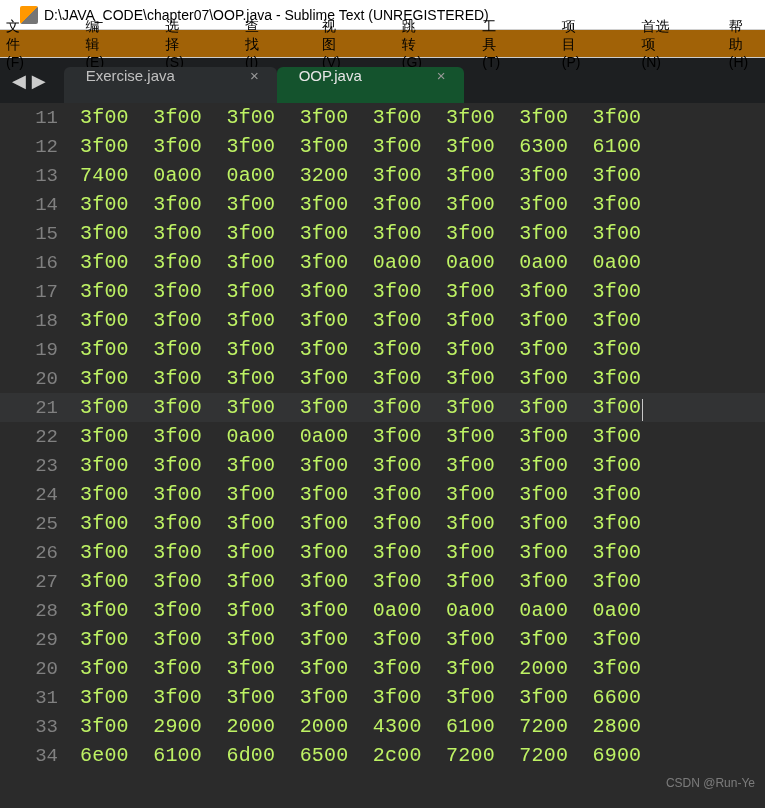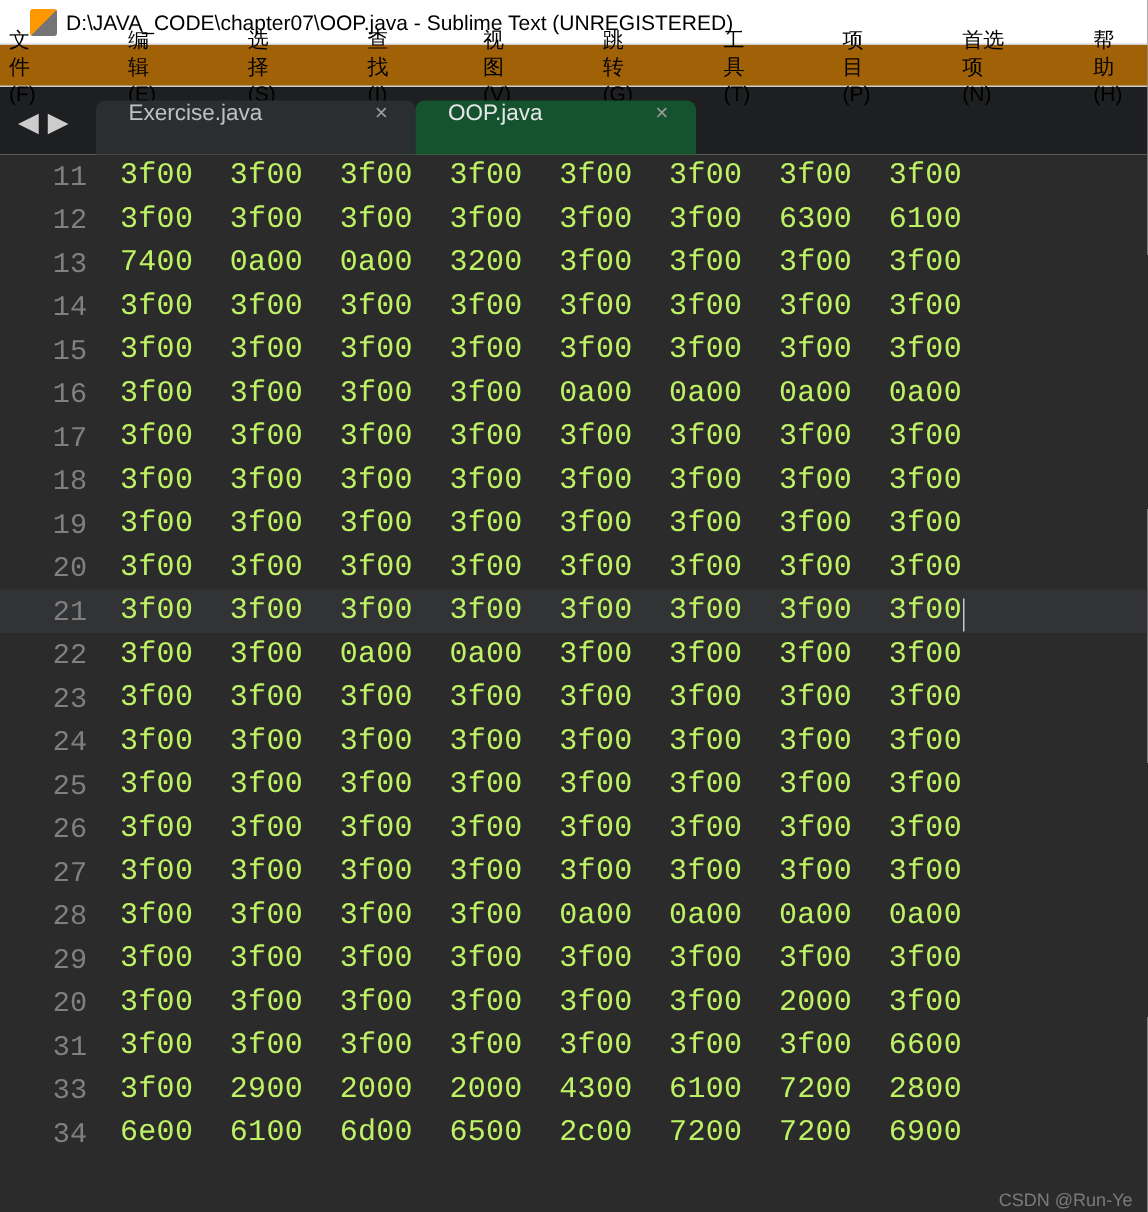--- a/index.html
+++ b/index.html
@@ -88,21 +88,21 @@
   }
   .caret {
     display:inline-block;
     width:1px; height:22px;
     background:#c8c8c8;
     position:absolute;
     right:-2px; top:3px;
   }
   .watermark {
     position:absolute;
-    right:10px; bottom:1px;
+    right:10px; bottom:18px;
     font-size:12px;
     color:rgba(220,220,220,0.45);
     font-family:"Segoe UI",sans-serif;
   }
 </style>
 </head>
 <body>
 
 <div class="titlebar">
   <div class="logo"></div>

